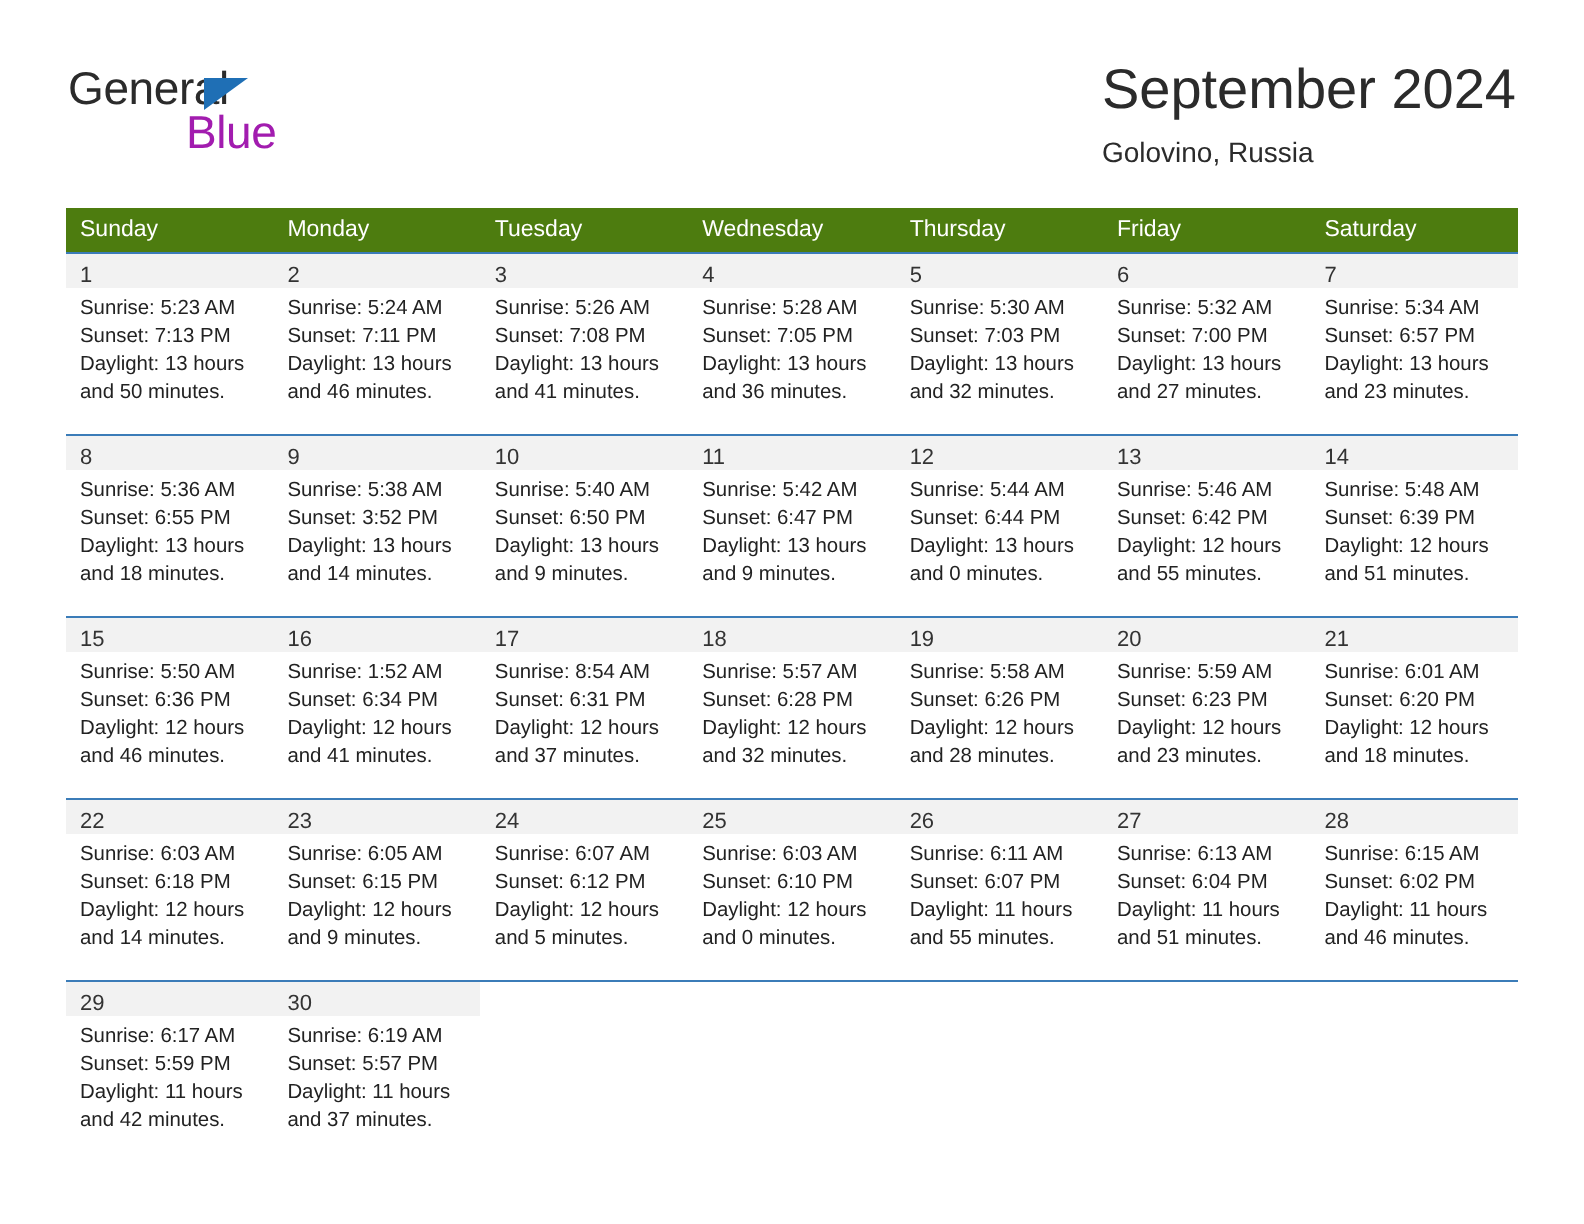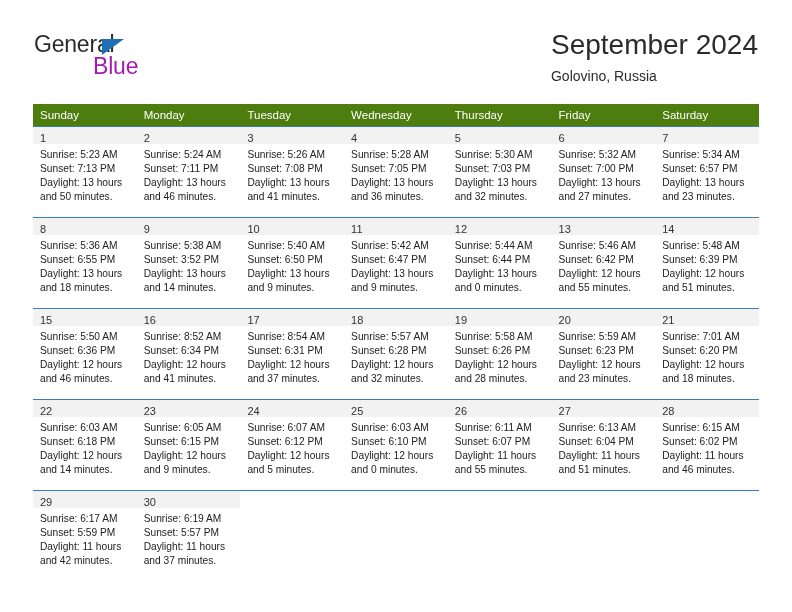--- a/index.html
+++ b/index.html
@@ -346,21 +346,21 @@
                 <div class="cell-line">Sunset: 6:36 PM</div>
                 <div class="cell-line">Daylight: 12 hours</div>
                 <div class="cell-line">and 46 minutes.</div>
               </div>
             </div>
           </td>
           <td>
             <div class="cell-inner">
               <div class="daynum-band"><span class="daynum">16</span></div>
               <div class="cell-body">
-                <div class="cell-line">Sunrise: 8:52 AM</div>
+                <div class="cell-line">Sunrise: 1:52 AM</div>
                 <div class="cell-line">Sunset: 6:34 PM</div>
                 <div class="cell-line">Daylight: 12 hours</div>
                 <div class="cell-line">and 41 minutes.</div>
               </div>
             </div>
           </td>
           <td>
             <div class="cell-inner">
               <div class="daynum-band"><span class="daynum">17</span></div>
               <div class="cell-body">
@@ -401,21 +401,21 @@
                 <div class="cell-line">Sunset: 6:23 PM</div>
                 <div class="cell-line">Daylight: 12 hours</div>
                 <div class="cell-line">and 23 minutes.</div>
               </div>
             </div>
           </td>
           <td>
             <div class="cell-inner">
               <div class="daynum-band"><span class="daynum">21</span></div>
               <div class="cell-body">
-                <div class="cell-line">Sunrise: 7:01 AM</div>
+                <div class="cell-line">Sunrise: 6:01 AM</div>
                 <div class="cell-line">Sunset: 6:20 PM</div>
                 <div class="cell-line">Daylight: 12 hours</div>
                 <div class="cell-line">and 18 minutes.</div>
               </div>
             </div>
           </td>
         </tr>
         <tr class="week">
           <td>
             <div class="cell-inner">

